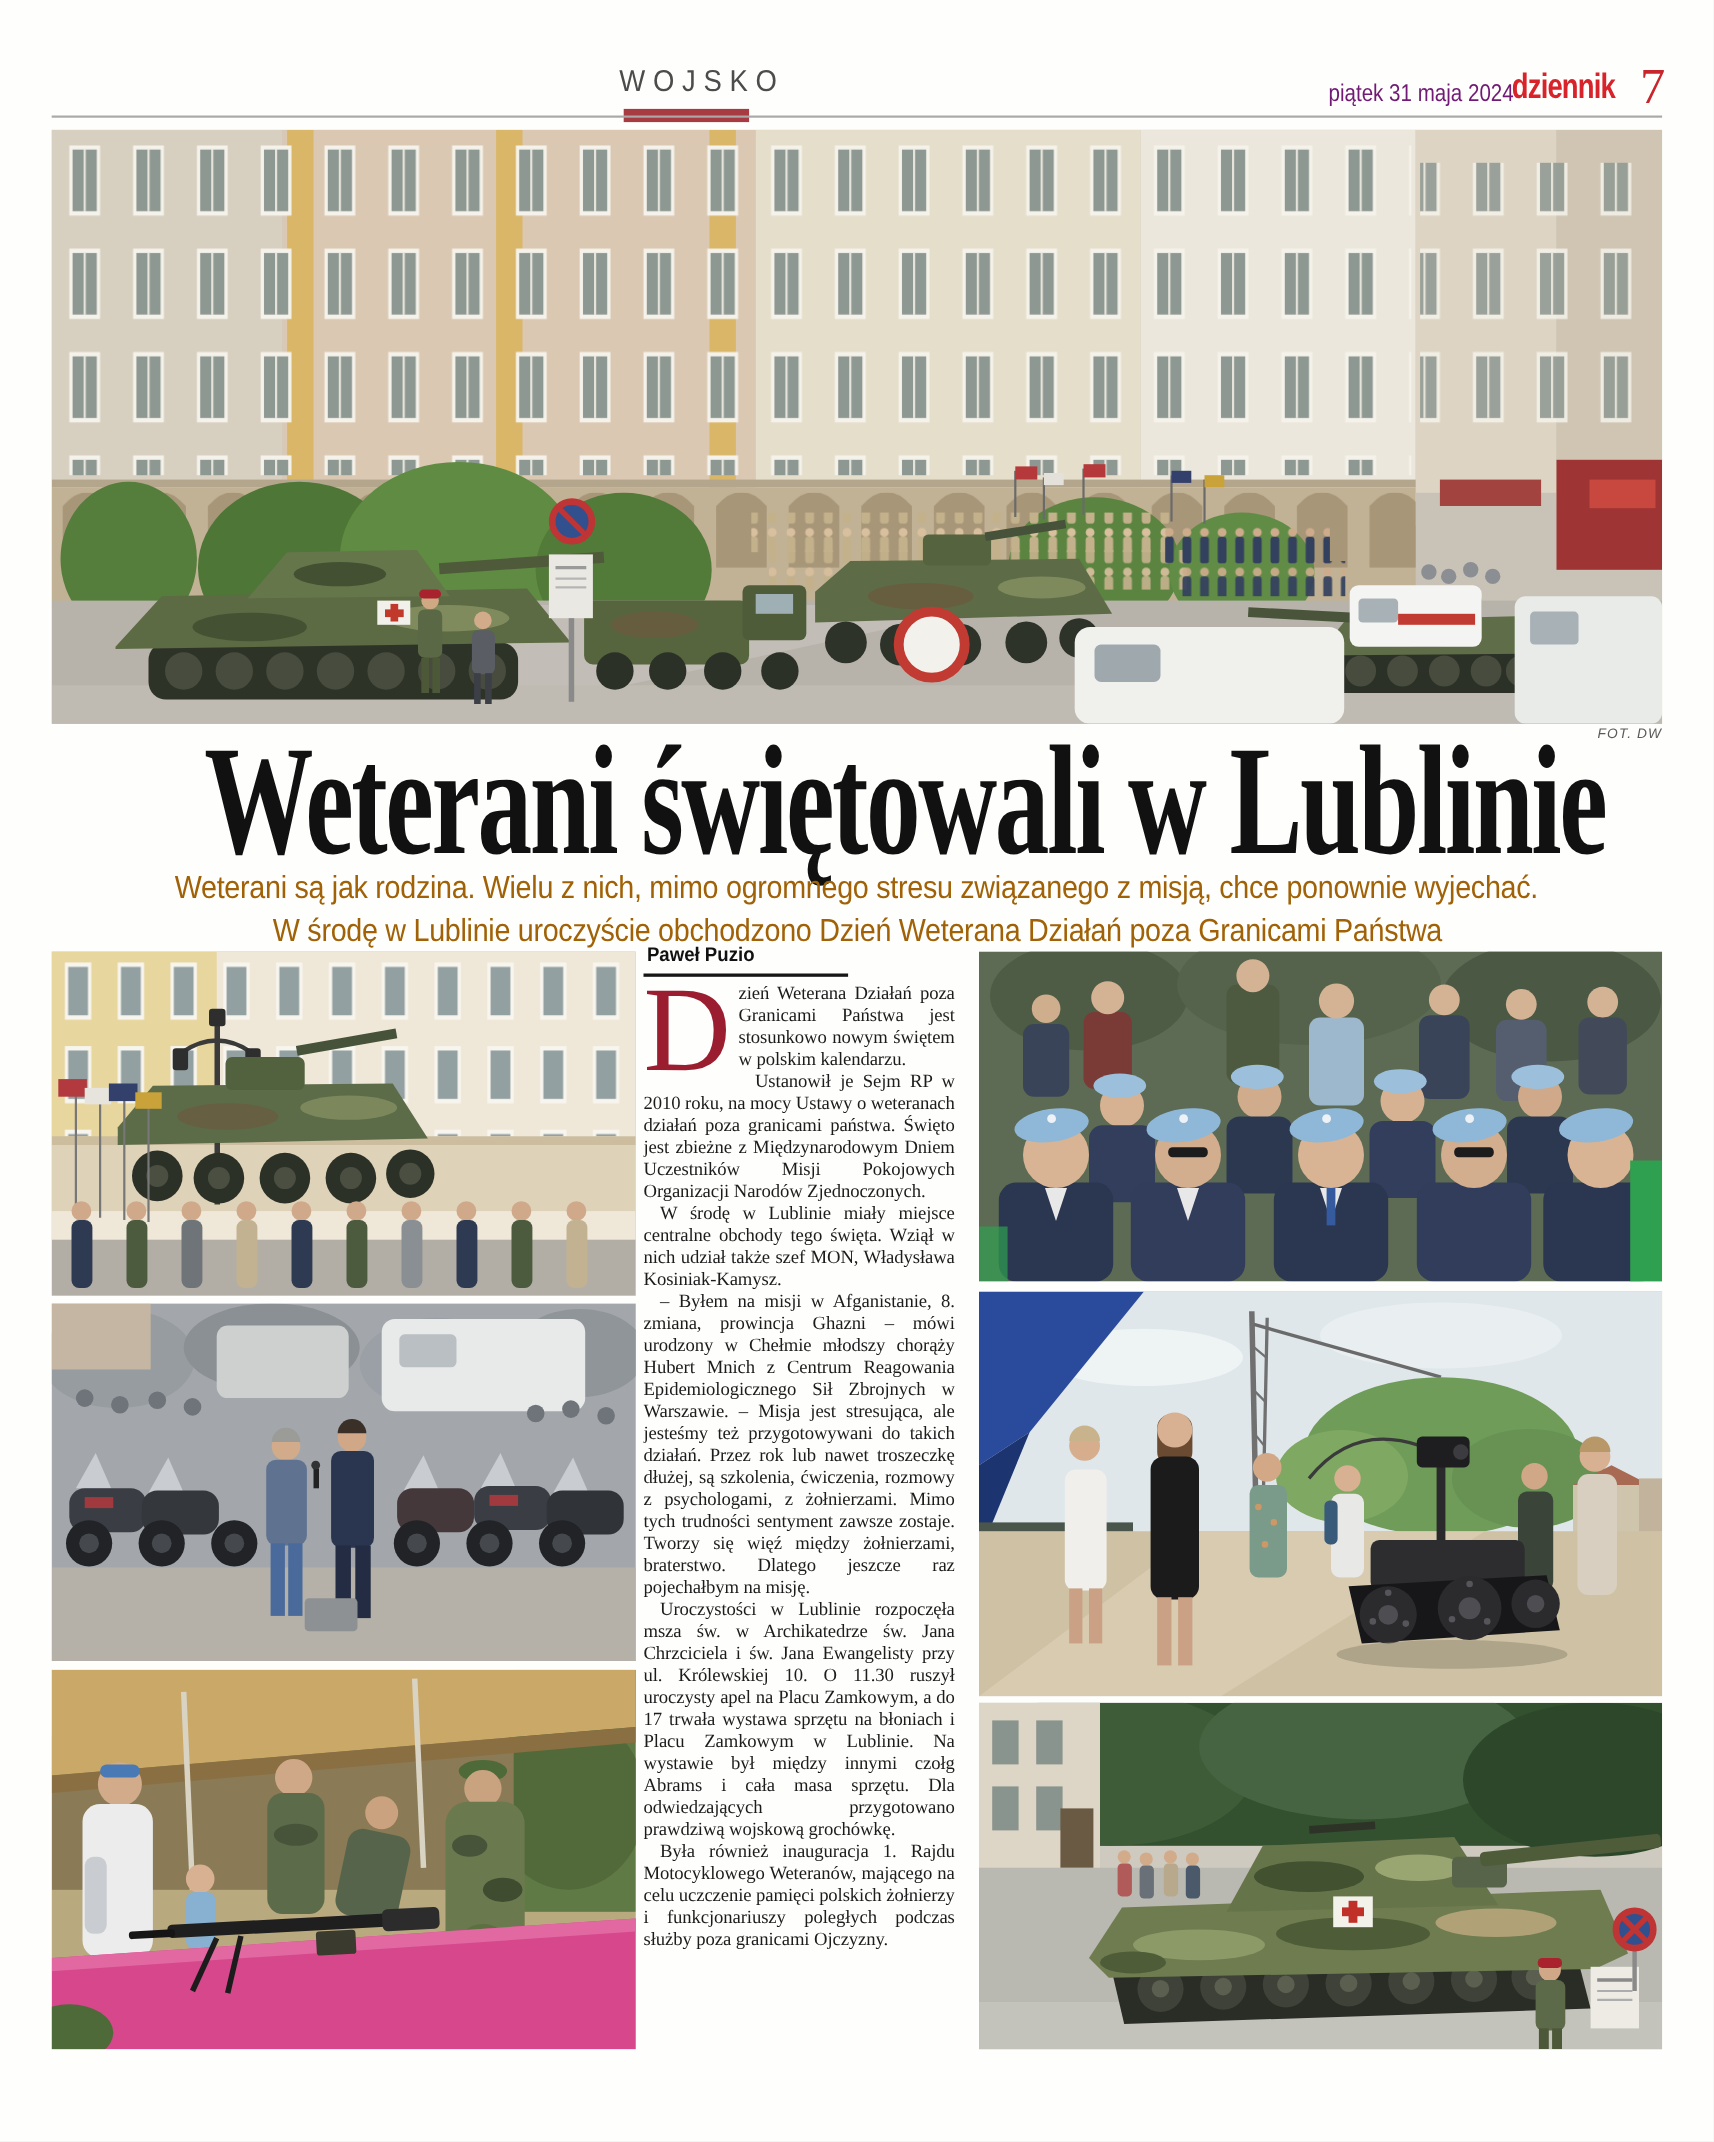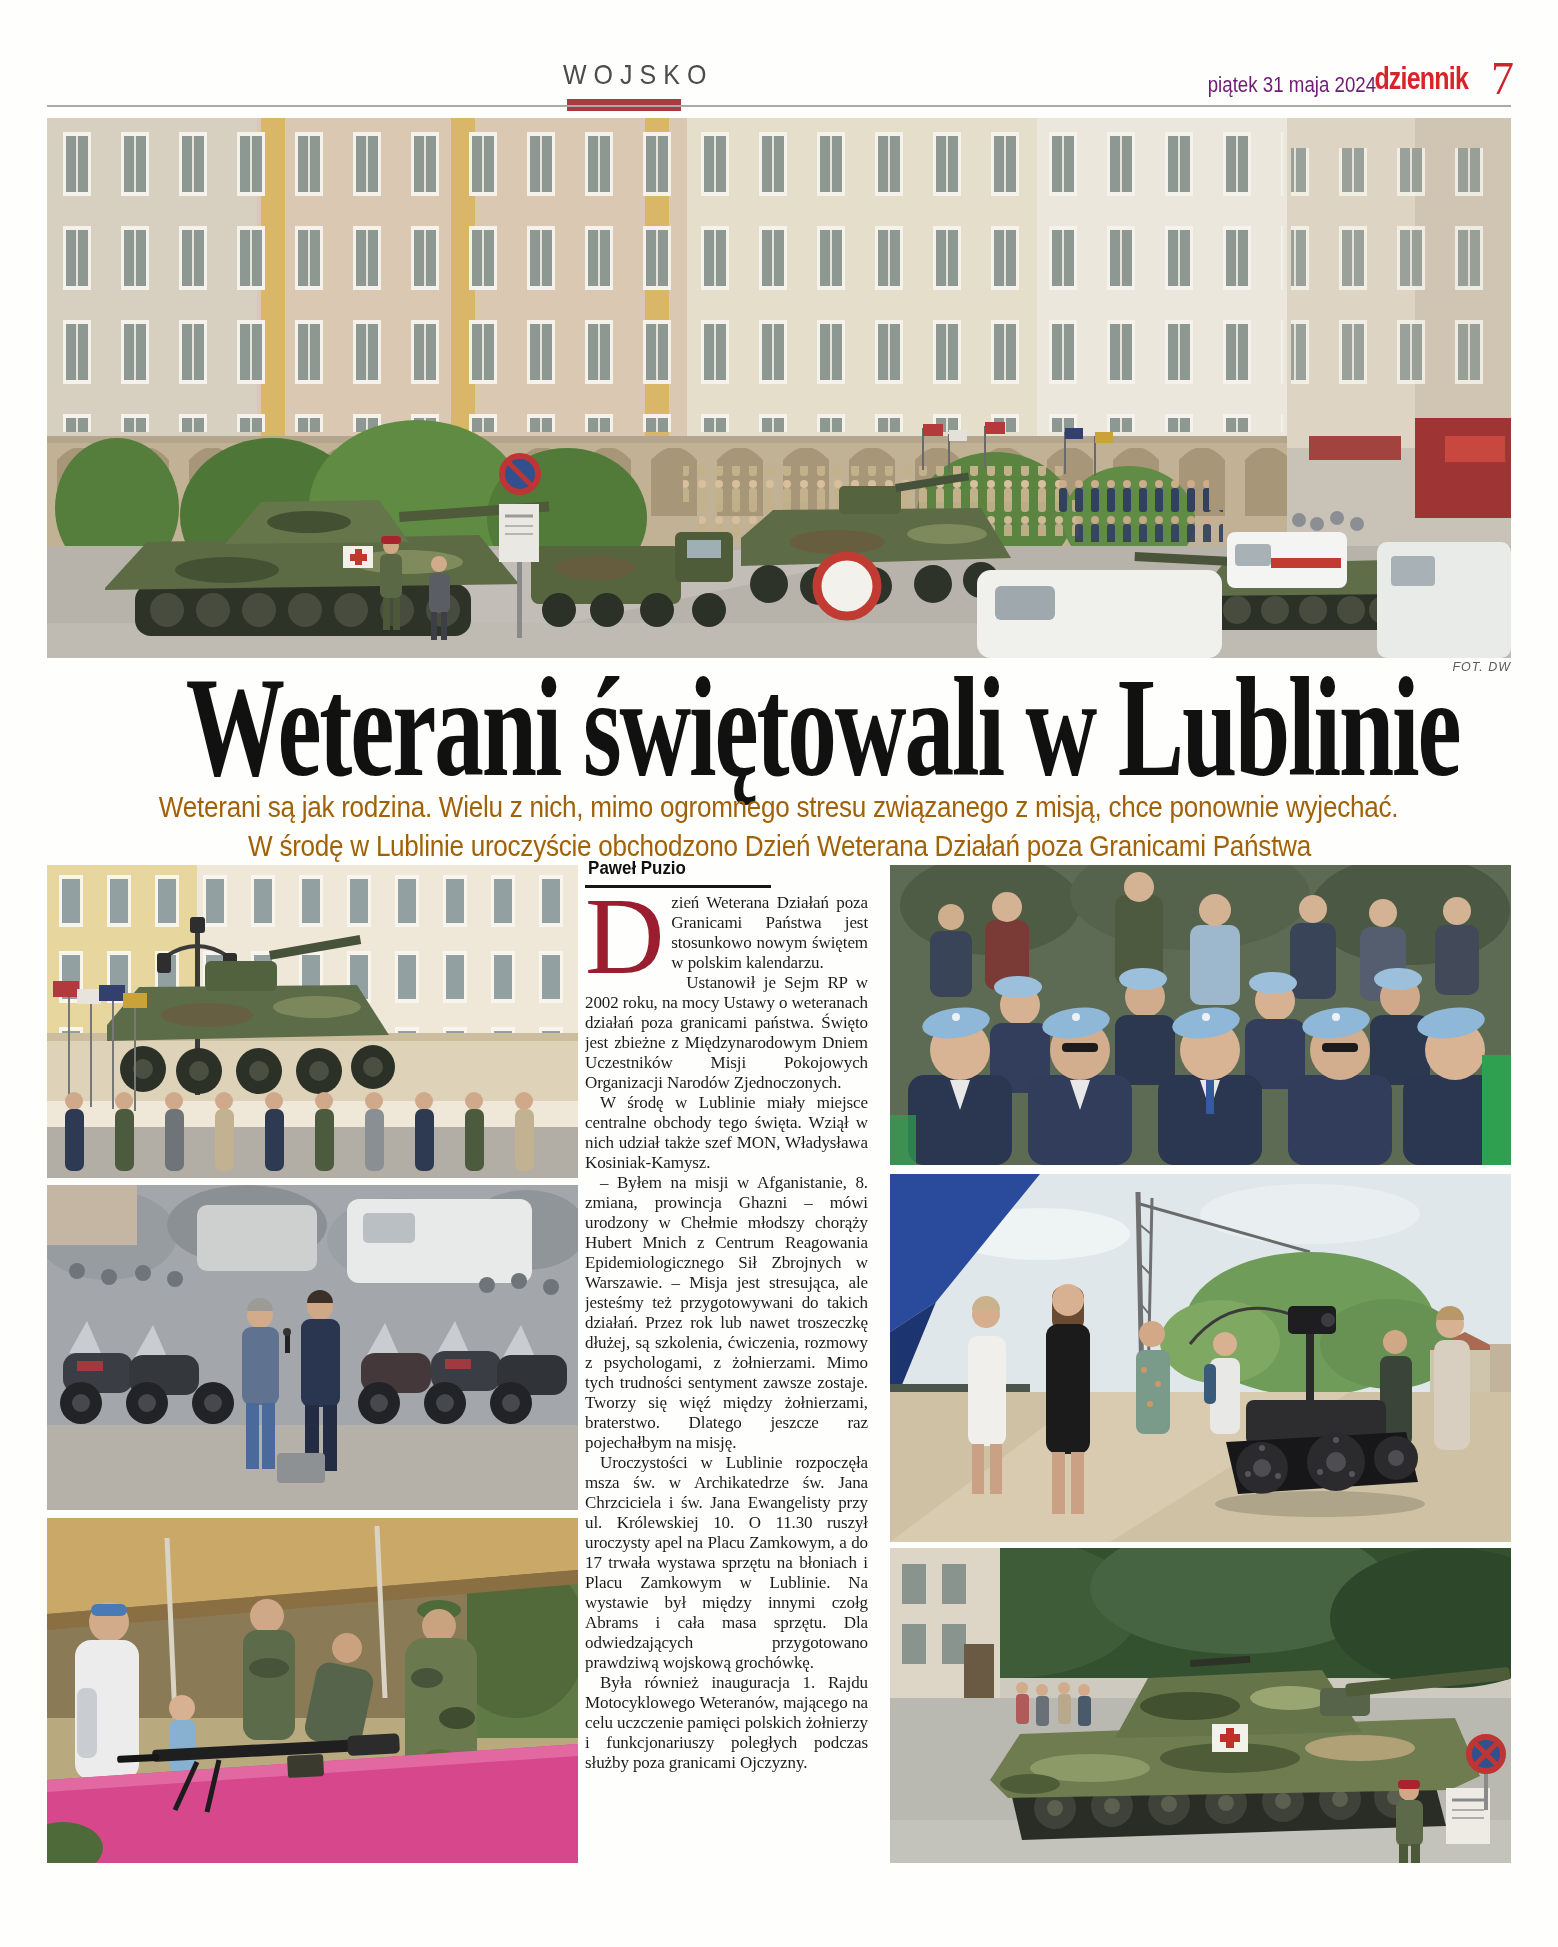--- a/index.html
+++ b/index.html
@@ -239,21 +239,21 @@
     <div class="line"><span class="cond">Weterani są jak rodzina. Wielu z nich, mimo ogromnego stresu związanego z misją, chce ponownie wyjechać.</span></div>
     <div class="line"><span class="cond">W środę w Lublinie uroczyście obchodzono Dzień Weterana Działań poza Granicami Państwa</span></div>
   </div>
 
   <div id="byline">
     <span class="name">Paweł Puzio</span>
     <span class="rule"></span>
   </div>
   <div id="article">
     <p><span class="dropcap">D</span><span>zień Weterana Działań poza Granicami Państwa jest stosunkowo nowym świętem w polskim kalendarzu.</span></p>
-    <p class="ind">Ustanowił je Sejm RP w 2002 roku, na mocy Ustawy o weteranach działań poza granicami państwa. Święto jest zbieżne z Międzynarodowym Dniem Uczestników Misji Pokojowych Organizacji Narodów Zjednoczonych.</p>
+    <p class="ind">Ustanowił je Sejm RP w 2010 roku, na mocy Ustawy o weteranach działań poza granicami państwa. Święto jest zbieżne z Międzynarodowym Dniem Uczestników Misji Pokojowych Organizacji Narodów Zjednoczonych.</p>
     <p class="ind">W środę w Lublinie miały miejsce centralne obchody tego święta. Wziął w nich udział także szef MON, Władysława Kosiniak-Kamysz.</p>
     <p class="ind">– Byłem na misji w Afganistanie, 8. zmiana, prowincja Ghazni – mówi urodzony w Chełmie młodszy chorąży Hubert Mnich z Centrum Reagowania Epidemiologicznego Sił Zbrojnych w Warszawie. – Misja jest stresująca, ale jesteśmy też przygotowywani do takich działań. Przez rok lub nawet troszeczkę dłużej, są szkolenia, ćwiczenia, rozmowy z psychologami, z żołnierzami. Mimo tych trudności sentyment zawsze zostaje. Tworzy się więź między żołnierzami, braterstwo. Dlatego jeszcze raz pojechałbym na misję.</p>
     <p class="ind">Uroczystości w Lublinie rozpoczęła msza św. w Archikatedrze św. Jana Chrzciciela i św. Jana Ewangelisty przy ul. Królewskiej 10. O 11.30 ruszył uroczysty apel na Placu Zamkowym, a do 17 trwała wystawa sprzętu na błoniach i Placu Zamkowym w Lublinie. Na wystawie był między innymi czołg Abrams i cała masa sprzętu. Dla odwiedzających przygotowano prawdziwą wojskową grochówkę.</p>
     <p class="ind">Była również inauguracja 1. Rajdu Motocyklowego Weteranów, mającego na celu uczczenie pamięci polskich żołnierzy i funkcjonariuszy poległych podczas służby poza granicami Ojczyzny.</p>
   </div>
 
   <div id="lphoto1" class="photo">
     <svg viewBox="0 0 531 313" preserveAspectRatio="none">
       <defs>
         <pattern id="lwin" width="48" height="76" patternUnits="userSpaceOnUse">

